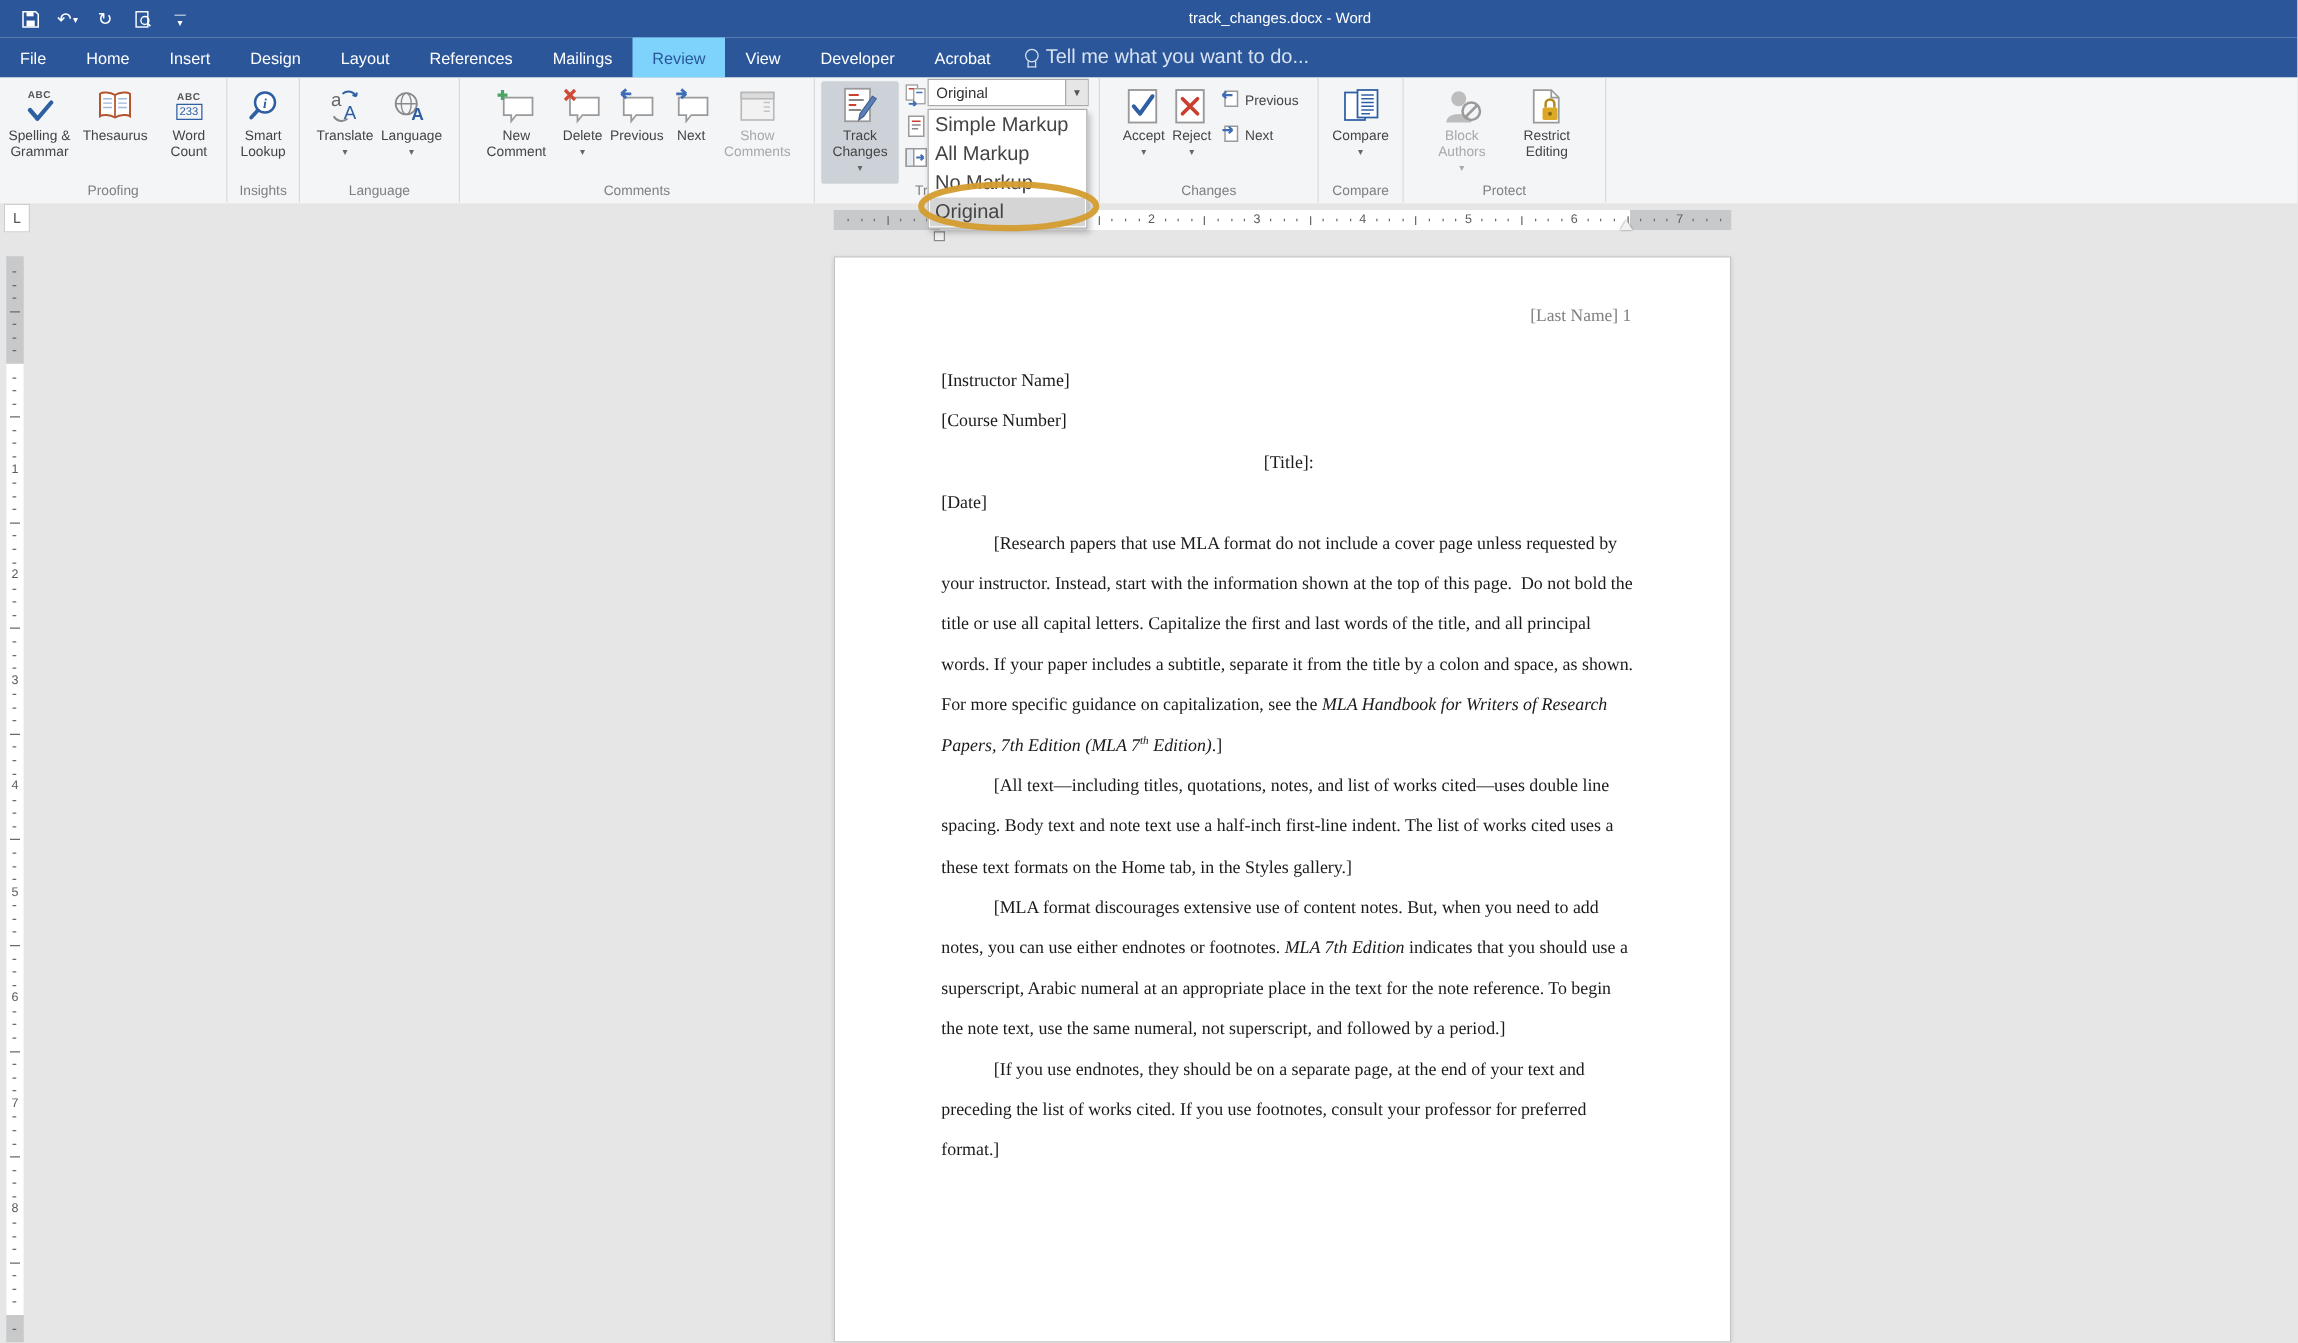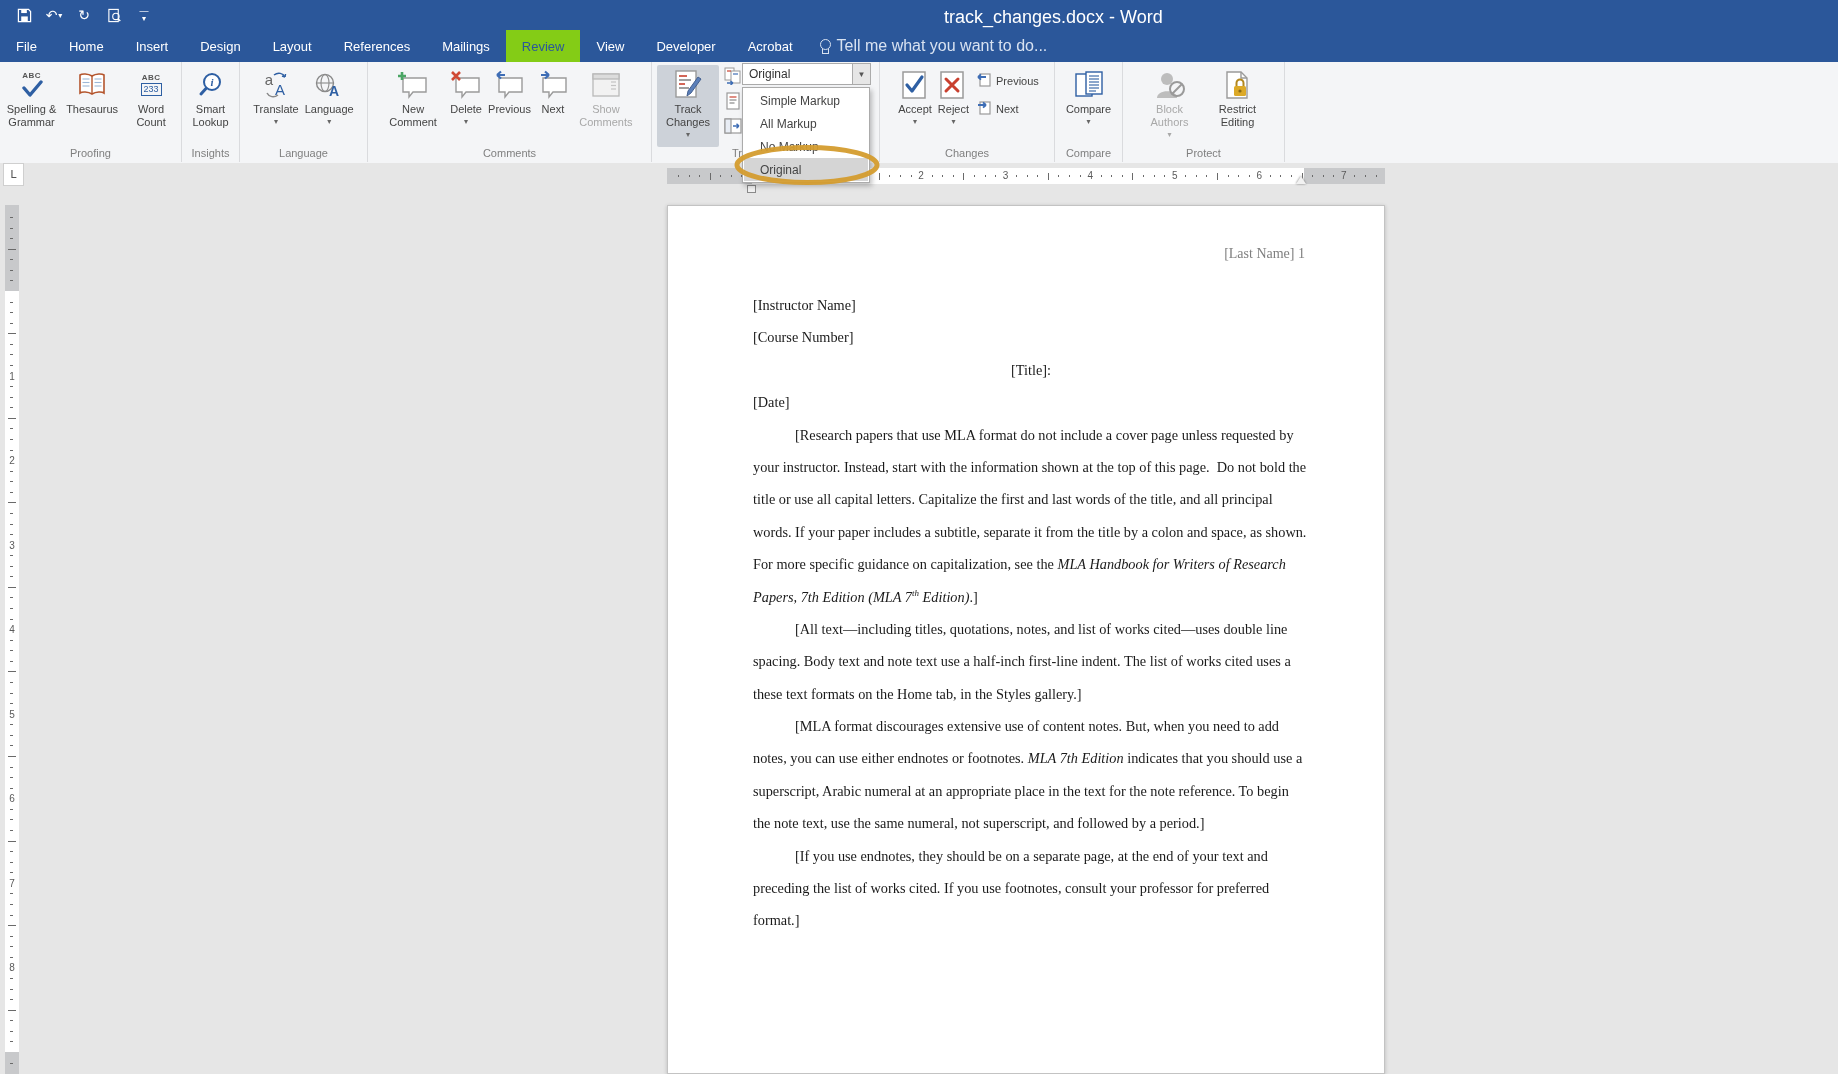--- a/index.html
+++ b/index.html
@@ -4,25 +4,25 @@
 <style>
   html,body{margin:0;padding:0;}
   body{width:1838px;height:1074px;overflow:hidden;position:relative;
        font-family:"Liberation Sans",sans-serif;background:#e6e6e6;-webkit-font-smoothing:antialiased;}
   
   .titlebar{position:absolute;left:0;top:0;width:1838px;height:30px;background:#2b579a;color:#fff;}
   .qat{position:absolute;left:14px;top:3px;display:flex;align-items:center;gap:10px;height:24px;}
   .qat-btn{display:flex;align-items:center;justify-content:center;min-width:20px;height:22px;color:#fff;font-size:14px;cursor:default;}
   .qat-btn svg{display:block}
   .qat-caret{font-size:8px;color:#fff;margin-left:1px;}
-  .win-title{position:absolute;left:944px;top:7px;width:160px;text-align:center;font-size:18px;color:#fff;white-space:nowrap;}
+  .win-title{position:absolute;left:944px;top:7px;width:160px;text-align:center;font-size:12px;color:#fff;white-space:nowrap;}
   
   .tabrow{position:absolute;left:0;top:30px;width:1838px;height:32px;background:#2b579a;display:flex;align-items:stretch;}
   .tab{color:#fff;font-size:13px;padding:0 16px;display:flex;align-items:center;white-space:nowrap;}
-  .tab.selected{background:#84cc16;color:#2b579a;}
+  .tab.selected{background:#7dd3fc;color:#2b579a;}
   .tellme{display:flex;align-items:center;color:#d8e2f1;font-size:16px;padding:0 10px;gap:7px;}
   .bulb{width:11px;height:15px;position:relative;}
   .bulb:before{content:"";position:absolute;left:1px;top:0;width:9px;height:9px;border:1px solid #d8e2f1;border-radius:50%;}
   .bulb:after{content:"";position:absolute;left:3px;top:10px;width:5px;height:4px;border-left:1px solid #d8e2f1;border-right:1px solid #d8e2f1;border-bottom:1px solid #d8e2f1;}
   
   .ribbon{position:absolute;left:0;top:62px;width:1838px;height:101px;background:#f4f5f7;border-bottom:1px solid #d2d4d6;}
   .groups{position:absolute;left:0;top:0;height:100px;display:flex;}
   .group{position:relative;height:100px;border-right:1px solid #dadbde;box-sizing:border-box;
          display:flex;align-items:flex-start;justify-content:center;padding-top:3px;}
   .group-label{position:absolute;left:0;bottom:3px;width:100%;text-align:center;font-size:11px;color:#7f7f7f;white-space:nowrap;}
@@ -31,21 +31,21 @@
   .bigbtn .blabel{font-size:11px;color:#444;text-align:center;line-height:13px;max-width:62px;}
   .bigbtn .caret{font-size:8px;color:#666;line-height:8px;margin-top:2px;}
   .bigbtn.disabled .blabel{color:#a8a8a8;}
   .pressed{background:#cdd2d9;}
   .smallbtn{display:flex;align-items:center;gap:4px;font-size:11px;color:#444;height:19px;white-space:nowrap;}
   
   .combo{position:absolute;box-sizing:border-box;background:#fff;border:1px solid #ababab;display:flex;align-items:center;z-index:40;}
   .combo .cval{flex:1;font-size:12px;color:#333;padding-left:6px;}
   .combo .cbtn{width:17px;height:100%;background:#e6e6e6;border-left:1px solid #ababab;display:flex;align-items:center;justify-content:center;font-size:8px;color:#555;}
   .dlist{position:absolute;box-sizing:border-box;background:#fff;border:1px solid #ababab;box-shadow:2px 3px 5px rgba(0,0,0,.25);z-index:50;padding:1px;}
-  .ditem{height:23px;display:flex;align-items:center;padding-left:16px;font-size:12px;color:#444;white-space:nowrap;}
+  .ditem{height:23px;display:flex;align-items:center;padding-left:4px;font-size:16px;color:#444;white-space:nowrap;}
   .ditem.hover{background:#d5d5d5;}
   .annot{position:absolute;z-index:60;pointer-events:none;}
   .ticon{display:flex;align-items:center;justify-content:center;width:20px;height:20px;}
   
   .docarea{position:absolute;left:0;top:163px;width:1838px;height:911px;background:#e6e6e6;}
   .tabsel{position:absolute;left:3px;top:0px;width:21px;height:23px;background:#fff;border:1px solid #cfcfcf;box-sizing:border-box;
           color:#555;font-size:11px;display:flex;align-items:center;justify-content:center;font-family:"DejaVu Sans Mono",monospace;}
   .hruler{position:absolute;left:667px;top:5px;width:718px;height:16px;background:#c8c9cb;}
   .hruler .active{position:absolute;left:85px;top:0;width:552px;height:16px;background:#fff;}
   .tick{position:absolute;background:#6a6a6a;}

